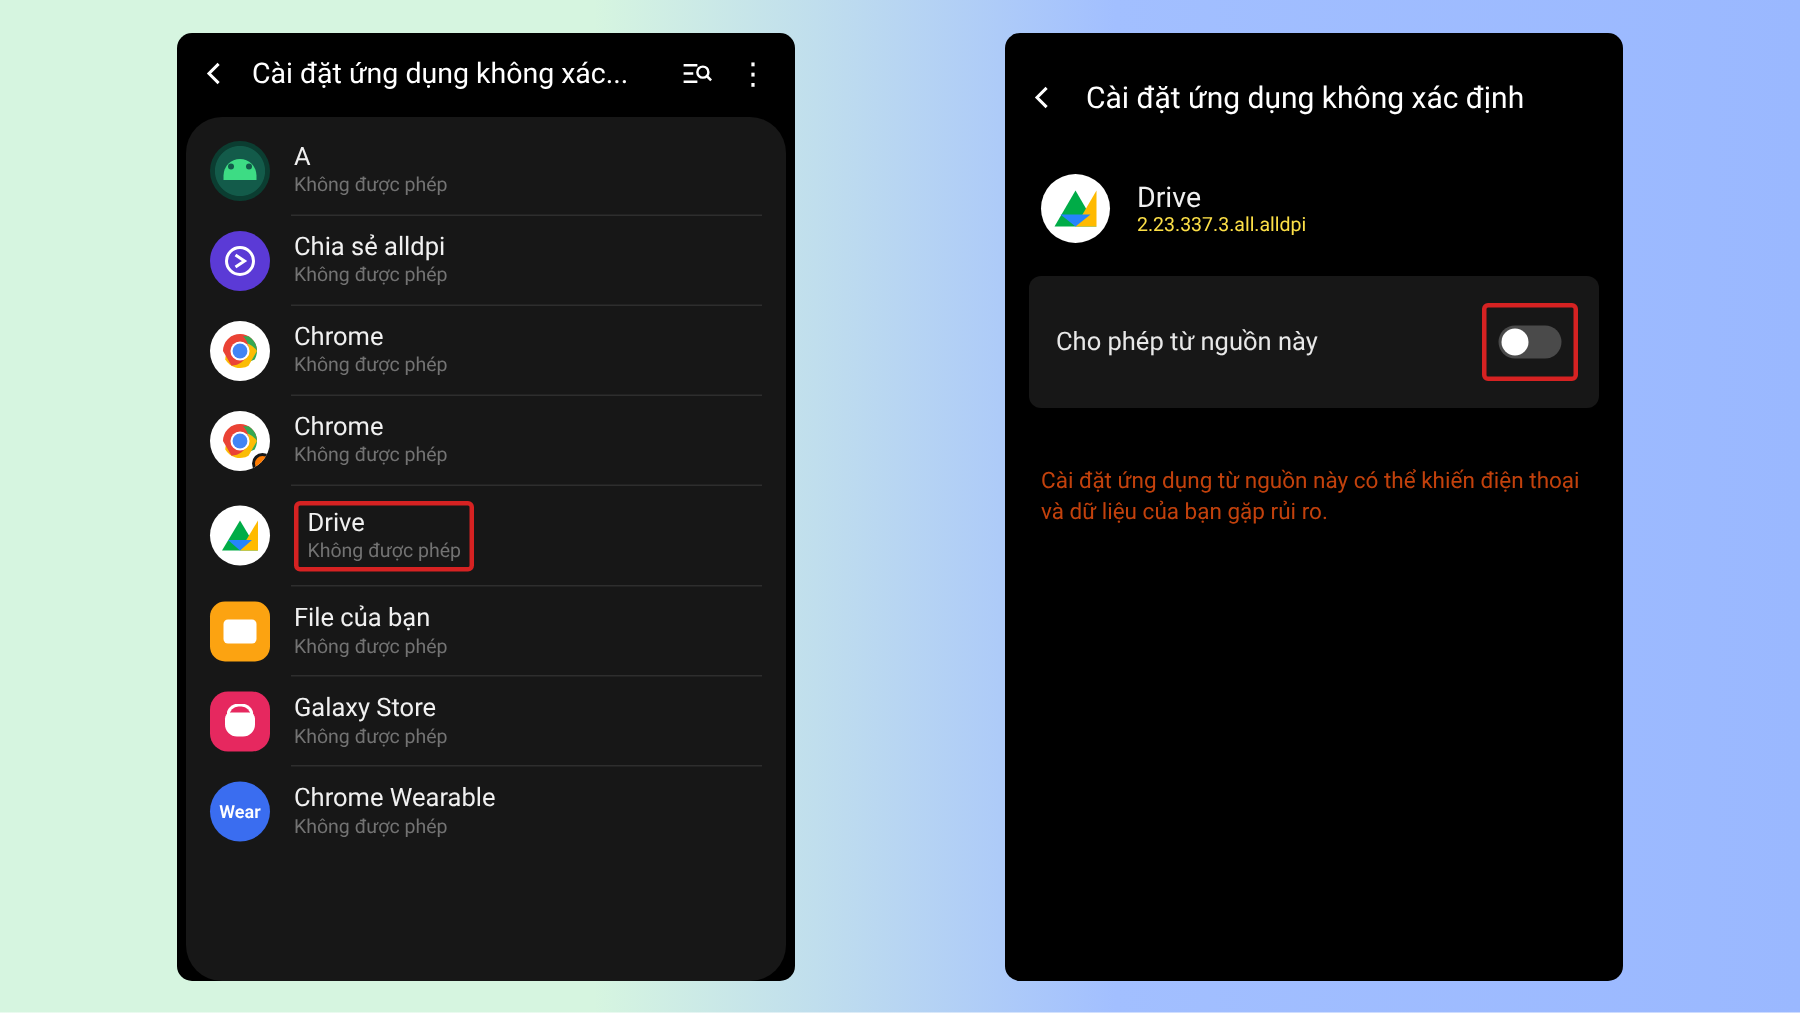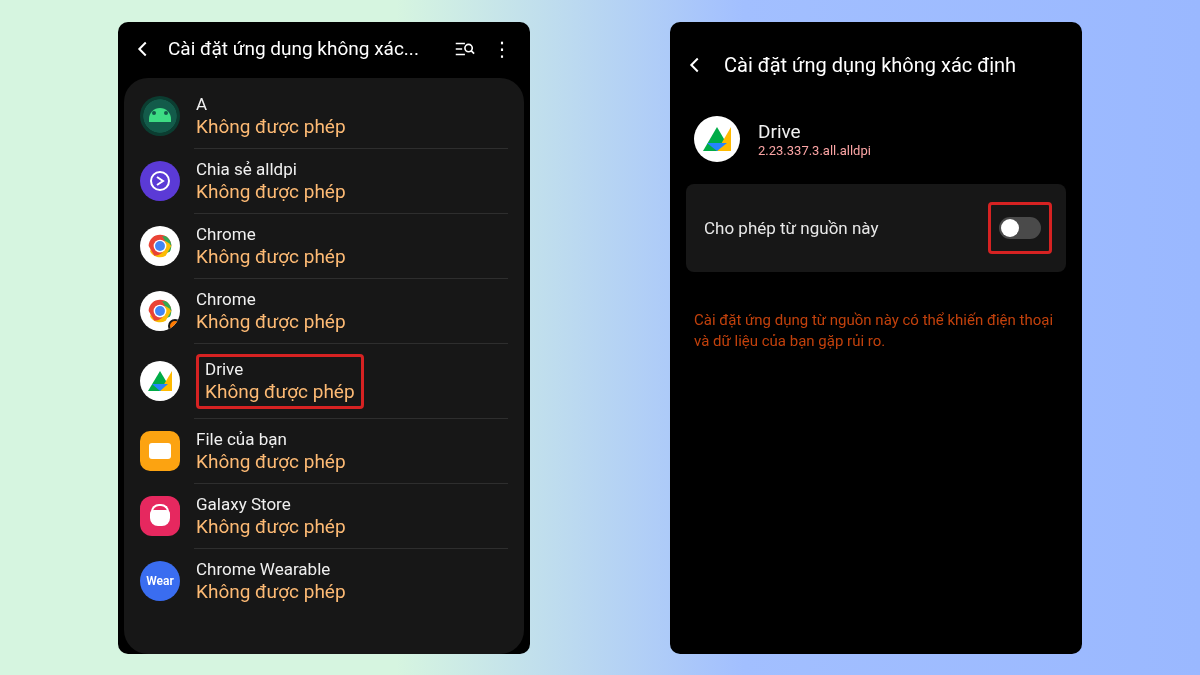--- a/index.html
+++ b/index.html
@@ -79,37 +79,37 @@
     border-radius: 50%;
     display: flex; align-items: center; justify-content: center;
     flex-shrink: 0;
     font-size: 13px; font-weight: 600;
     color: #fff;
     position: relative;
     overflow: hidden;
   }
   .app-text { display: flex; flex-direction: column; line-height: 1.25; }
   .app-name { font-size: 17px; color: #f0f0f0; }
-  .app-sub { font-size: 19px; color: #fdba74; }
+  .app-sub { font-size: 13px; color: #737373; }
   .highlight {
     border: 3px solid #d62222;
     border-radius: 4px;
     padding: 2px 6px;
   }
   
   .detail-wrap { padding: 22px 18px 0 18px; }
   .detail-head { display: flex; align-items: center; gap: 18px; margin: 10px 0 22px 6px; }
   .detail-icon {
     width: 46px; height: 46px; border-radius: 50%;
     background: #fff;
     display: flex; align-items: center; justify-content: center;
     position: relative;
   }
   .detail-name { font-size: 19px; color: #f0f0f0; }
-  .detail-ver { font-size: 13px; color: #fca5a5; }
+  .detail-ver { font-size: 13px; color: #fde047; }
   .toggle-row {
     display: flex; align-items: center; justify-content: space-between;
     background: #171717; border-radius: 8px;
     padding: 18px 14px 18px 18px;
     margin: 16px -2px;
   }
   .toggle-label { font-size: 17px; color: #e8e8e8; }
   .toggle-box {
     border: 3px solid #d62222;
     border-radius: 4px;

